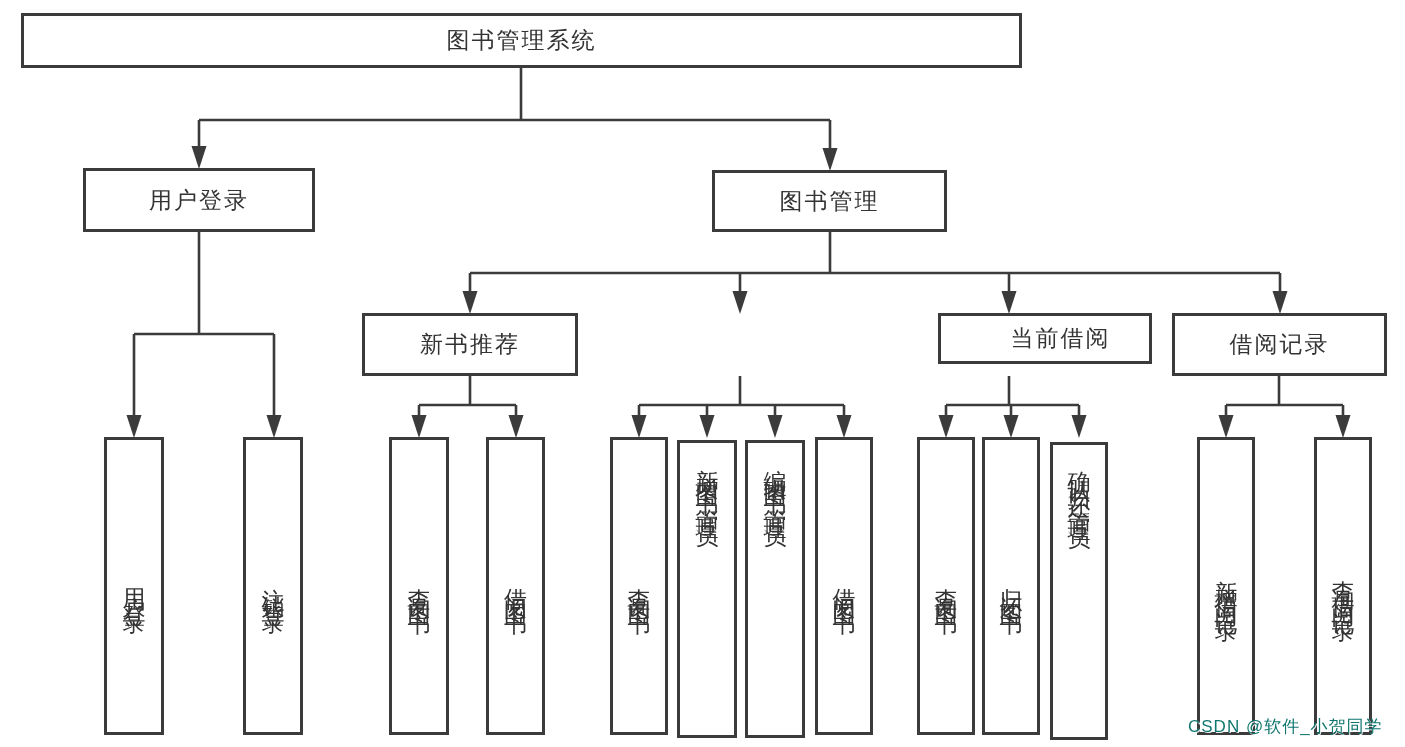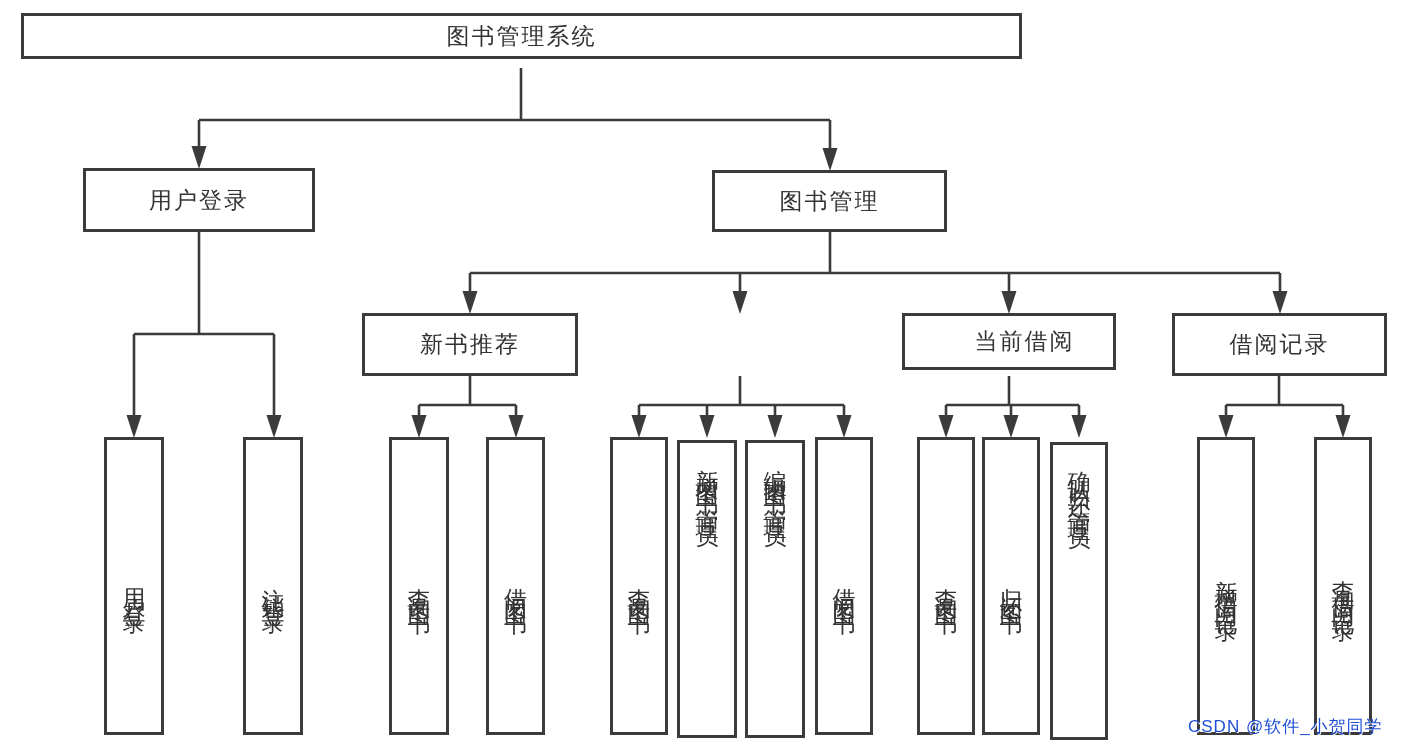--- a/index.html
+++ b/index.html
@@ -49,21 +49,21 @@
   }
   .v-node.top-align {
     justify-content: flex-start;
     padding-top: 8px;
   }
   .watermark {
     position: absolute;
     left: 1188px;
     top: 715px;
     font-size: 17px;
-    color: #1d4ed8;
+    color: #0f766e;
     letter-spacing: 1px;
     white-space: nowrap;
     text-shadow: 1px 1px 0 rgba(255,255,255,0.9);
   }
 </style>
 </head>
 <body>
 
 <div class="canvas">
 
@@ -126,35 +126,35 @@
       <polygon points="767.5,415 782.5,415 775,438"></polygon>
       <polygon points="836.5,415 851.5,415 844,438"></polygon>
       <polygon points="938.5,415 953.5,415 946,438"></polygon>
       <polygon points="1003.5,415 1018.5,415 1011,438"></polygon>
       <polygon points="1071.5,415 1086.5,415 1079,438"></polygon>
       <polygon points="1218.5,415 1233.5,415 1226,438"></polygon>
       <polygon points="1335.5,415 1350.5,415 1343,438"></polygon>
     </g>
   </svg>
 
-  <div class="node h-node" style="left:21px; top:13px; width:1001px; height:46px;">
+  <div class="node h-node" style="left:21px; top:13px; width:1001px; height:55px;">
     <span>图书管理系统</span>
   </div>
 
   <div class="node h-node" style="left:83px; top:168px; width:232px; height:64px;">
     <span>用户登录</span>
   </div>
   <div class="node h-node" style="left:712px; top:170px; width:235px; height:62px;align-items:center;">
     <span>图书管理</span>
   </div>
 
   <div class="node h-node" style="left:362px; top:313px; width:216px; height:63px;">
     <span>新书推荐</span>
   </div>
-  <div class="node h-node" style="left:902px; top:313px; width:214px; height:57px;padding-left:31px;">
+  <div class="node h-node" style="left:938px; top:313px; width:214px; height:51px;padding-left:31px;">
     <span>当前借阅</span>
   </div>
   <div class="node h-node" style="left:1172px; top:313px; width:215px; height:63px;">
     <span>借阅记录</span>
   </div>
 
   <div class="node v-node" style="left:104px; top:437px; width:60px; height:298px;">
     <span>用户登录</span>
   </div>
   <div class="node v-node" style="left:243px; top:437px; width:60px; height:298px;">

